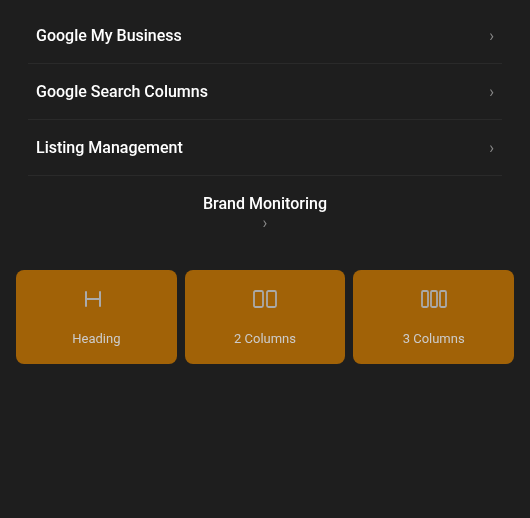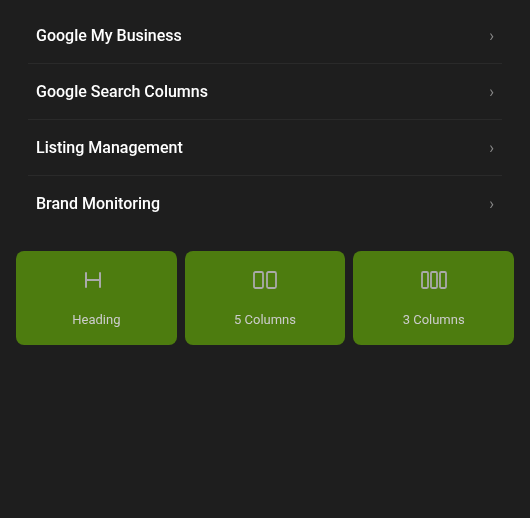--- a/index.html
+++ b/index.html
@@ -26,20 +26,21 @@
       display: flex;
       align-items: center;
       justify-content: space-between;
       padding: 18px 8px;
       border-bottom: 1px solid #2a2a2a;
       cursor: pointer;
     }
 
     .menu-item:last-child {
       border-bottom: none;
+      flex-direction: column;
     }
 
     .menu-item-label {
       font-size: 16px;
       font-weight: 500;
       color: #ffffff;
     }
 
     .chevron-icon {
       color: #888888;
@@ -51,21 +52,21 @@
       margin-top: 4px;
     }
 
     .blocks-grid {
       display: grid;
       grid-template-columns: repeat(3, 1fr);
       gap: 8px;
     }
 
     .block-item {
-      background-color: #4d7c0f;
+      background-color: #a16207;
       border-radius: 8px;
       display: flex;
       flex-direction: column;
       align-items: center;
       justify-content: center;
       padding: 16px 8px;
       cursor: pointer;
       border: 2px solid transparent;
       min-height: 90px;
       gap: 13px;
@@ -126,21 +127,21 @@
       <span class="block-label">Heading</span>
     </div>
 
 
 
     <div class="block-item">
       <svg class="icon-svg" viewBox="0 0 28 22" xmlns="http://www.w3.org/2000/svg">
         <rect x="3" y="3" width="9" height="16" rx="1.5" stroke="#aaaaaa" stroke-width="1.8" fill="none"></rect>
         <rect x="16" y="3" width="9" height="16" rx="1.5" stroke="#aaaaaa" stroke-width="1.8" fill="none"></rect>
       </svg>
-      <span class="block-label">5 Columns</span>
+      <span class="block-label">2 Columns</span>
     </div>
 
     <div class="block-item">
       <svg class="icon-svg" viewBox="0 0 28 22" xmlns="http://www.w3.org/2000/svg">
         <rect x="2" y="3" width="6" height="16" rx="1.2" stroke="#aaaaaa" stroke-width="1.8" fill="none"></rect>
         <rect x="11" y="3" width="6" height="16" rx="1.2" stroke="#aaaaaa" stroke-width="1.8" fill="none"></rect>
         <rect x="20" y="3" width="6" height="16" rx="1.2" stroke="#aaaaaa" stroke-width="1.8" fill="none"></rect>
       </svg>
       <span class="block-label">3 Columns</span>
     </div>

